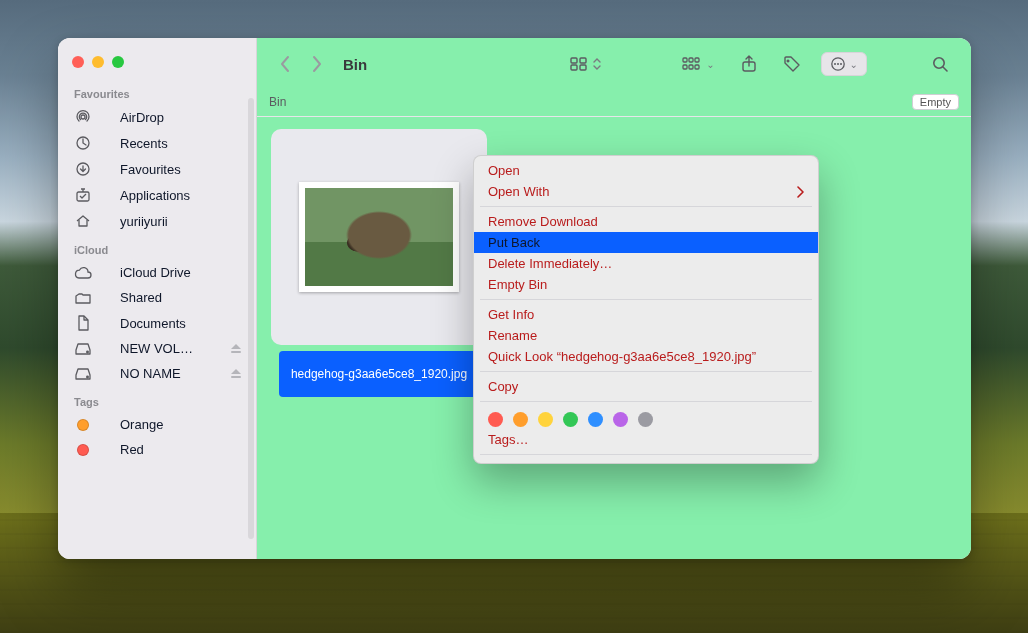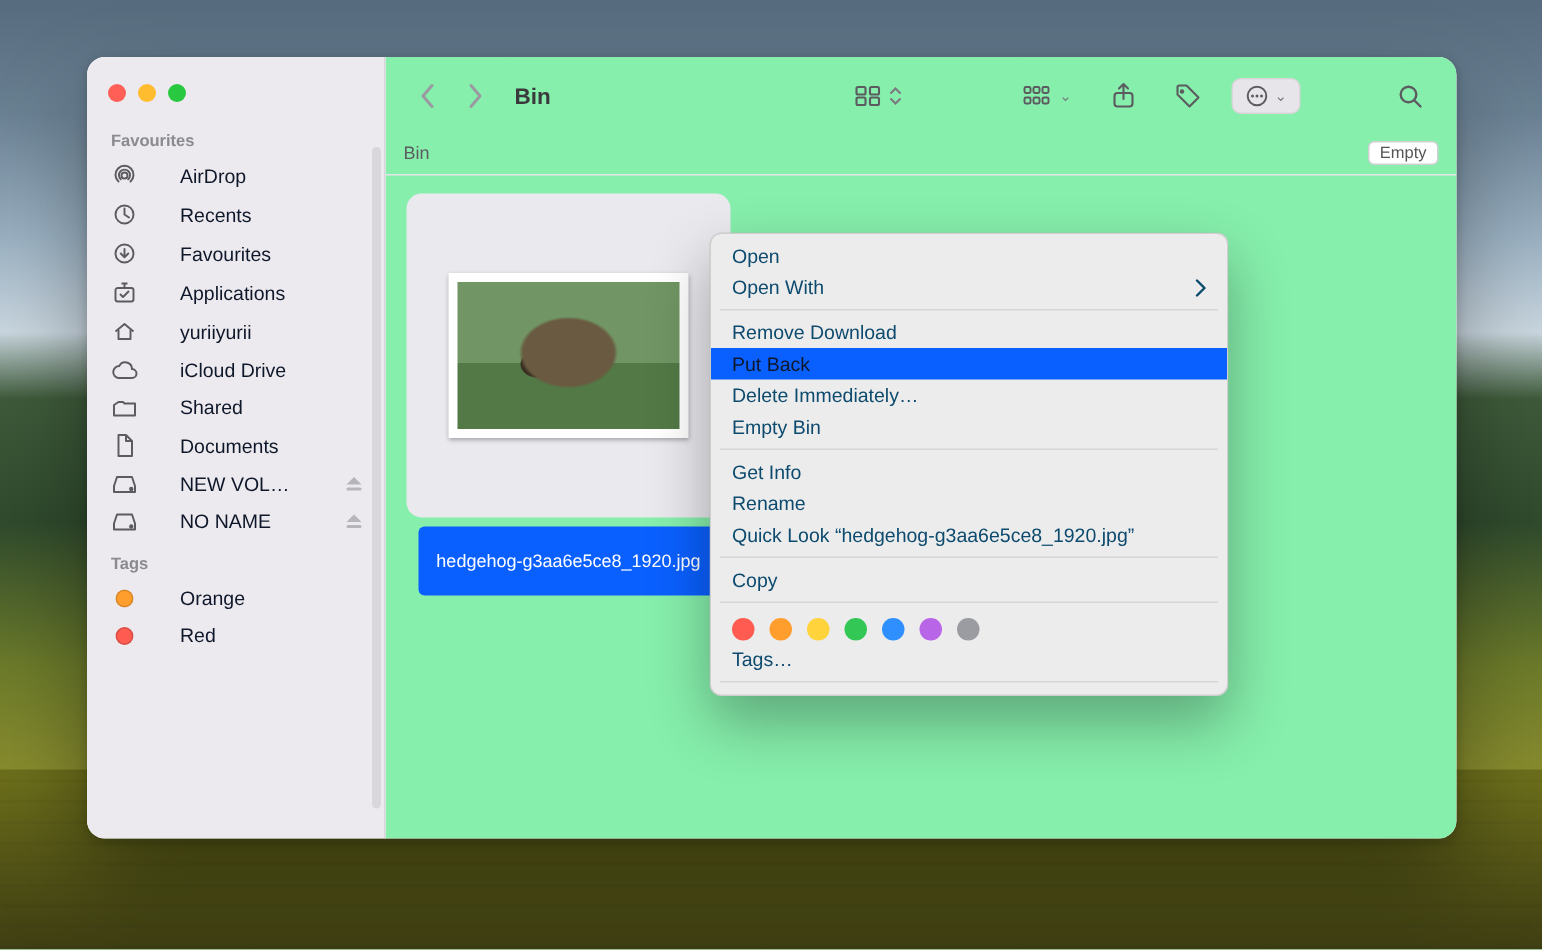--- a/index.html
+++ b/index.html
@@ -128,21 +128,21 @@
     width: 346px;
     background:#ececec;
     border:1px solid rgba(0,0,0,.12);
     border-radius:8px;
     box-shadow: 0 18px 40px rgba(0,0,0,.30);
     padding:4px 0;
     font-size:13px;
   }
   .ctx .row{
     display:flex; align-items:center; padding:3px 14px;
-    color:#0c4a6e;
+    color:#b91c1c;
   }
   .ctx .row .txt{ flex:1; white-space:nowrap; overflow:hidden; text-overflow:ellipsis;}
   .ctx .row.hl{ background:#0a60ff; color:#0f172a; }
   .ctx hr{ border:none; border-top:1px solid #d6d6da; margin:4px 6px; }
   .ctx .tags{ display:flex; gap:10px; padding:6px 14px 2px 14px;}
   .ctx .tag{ width:15px; height:15px; border-radius:50%; }
 
   svg { display:block; }
 </style>
 </head>
@@ -210,20 +210,21 @@
           <span class="ico">
             <svg width="16" height="16" viewBox="0 0 16 16">
               <g fill="none" stroke="currentColor" stroke-width="1.3" stroke-linejoin="round">
                 <path d="M2 8l6-5 6 5"></path>
                 <path d="M4 7v6h8V7"></path>
               </g>
             </svg>
           </span>
           <span class="lbl">yuriiyurii</span>
         </div>
+        <div class="section-title">iCloud</div>
         <div class="side-item">
           <span class="ico">
             <svg width="18" height="14" viewBox="0 0 18 14">
               <path d="M5 12a4 4 0 0 1 .5-7.97A4.5 4.5 0 0 1 14 6a3 3 0 0 1 0 6z" fill="none" stroke="currentColor" stroke-width="1.3"></path>
             </svg>
           </span>
           <span class="lbl">iCloud Drive</span>
         </div>
         <div class="side-item">
           <span class="ico">

